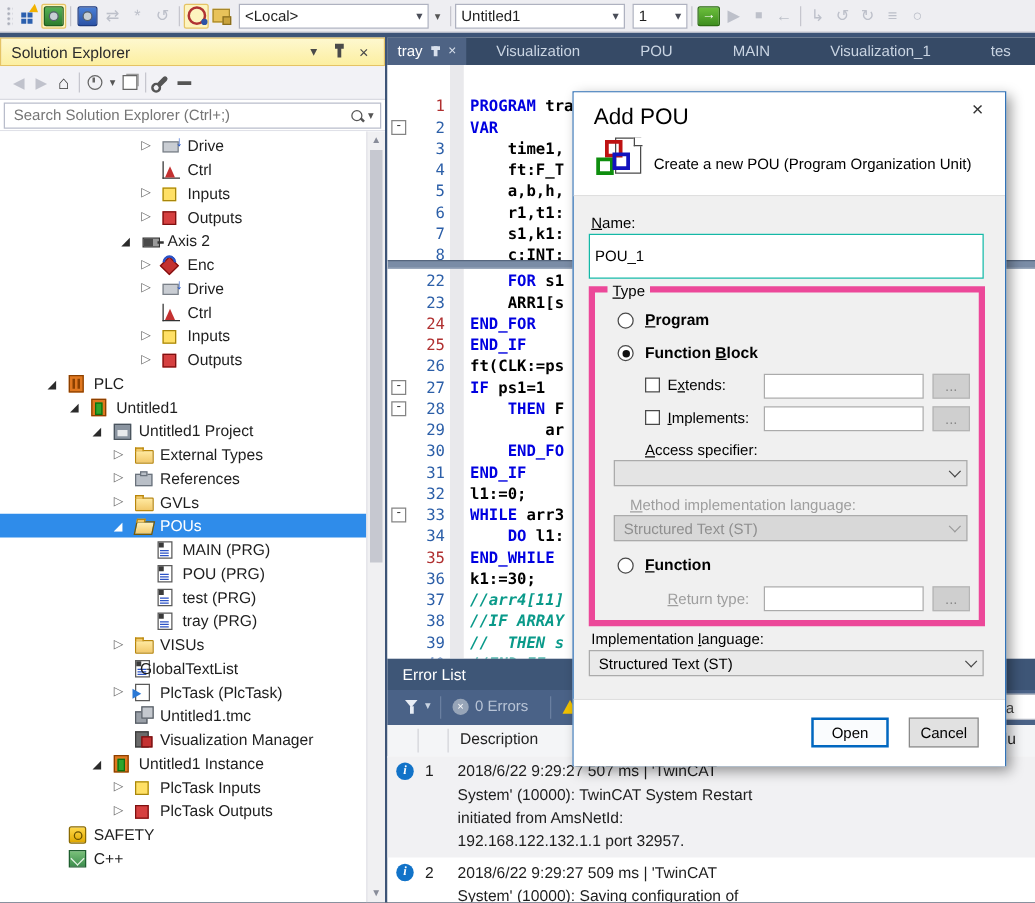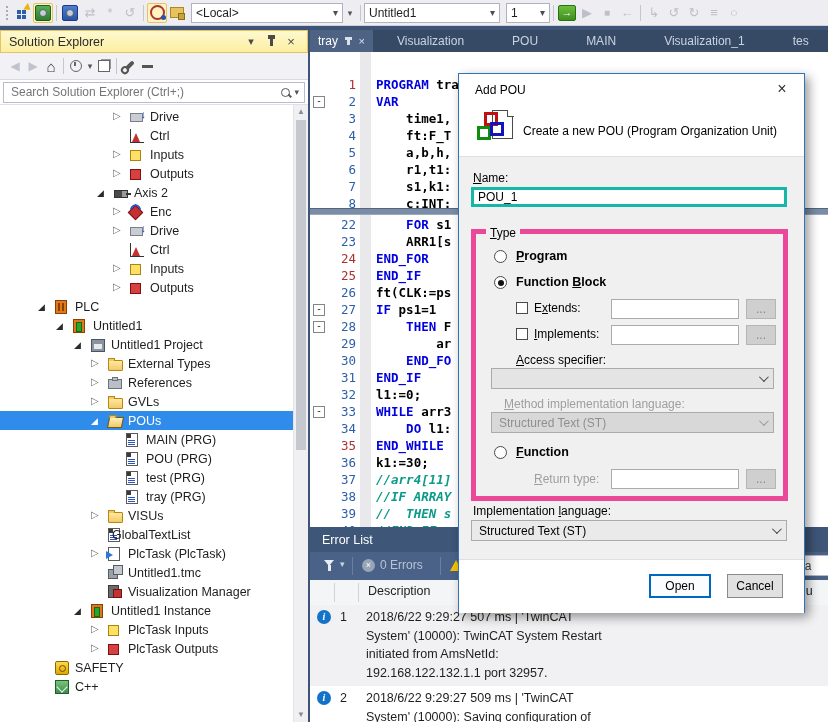--- a/index.html
+++ b/index.html
@@ -137,34 +137,34 @@
   .eh-sep{position:absolute;top:3px;width:1px;height:19px;background:#D2D3D9;}
   .eh-label{position:absolute;top:4px;}
   #errs-rows{position:absolute;left:0;top:78px;right:0;bottom:0;background:#FFF;overflow:hidden;font-size:12.5px;color:#1E1E1E;}
   .err-row{position:relative;padding:3px 8px 4px 56px;line-height:18.5px;}
   .err-row.alt{background:#F1F1F3;}
   .err-row .sev{position:absolute;left:7px;top:5px;width:14px;height:14px;border-radius:50%;background:#1273C8;color:#FFF;font-size:10px;font-weight:bold;font-style:italic;text-align:center;line-height:14px;font-family:"Liberation Serif",serif;}
   .err-row .no{position:absolute;left:30px;top:3px;}
   
   #dlg{position:absolute;left:458px;top:73px;width:345px;height:538px;background:#F0F0F0;border:1px solid #3273B8;box-shadow:4px 4px 10px rgba(0,0,0,.4);z-index:10;font-size:12px;color:#000;}
   #dlg-head{position:absolute;left:0;top:0;right:0;height:82px;background:#FFF;border-bottom:1px solid #DFDFDF;}
-  #dlg-title{position:absolute;left:16px;top:9px;font-size:12px;}
+  #dlg-title{position:absolute;left:16px;top:9px;font-size:18px;}
   #dlg-close{position:absolute;right:12px;top:6px;font-size:16px;color:#333;width:20px;text-align:center;}
   .pouic{position:absolute;left:18px;top:36px;width:36px;height:38px;}
   .pouic .doc{position:absolute;right:0;top:0;width:19px;height:27px;background:#FFF;border:1.5px solid #4A4A4A;}
   .pouic .doc::after{content:'';position:absolute;right:-1.5px;top:-1.5px;width:6px;height:6px;background:#FFF;border-left:1.5px solid #4A4A4A;border-bottom:1.5px solid #4A4A4A;}
   .pouic .sqr{position:absolute;left:7px;top:2px;width:8px;height:8px;border:3px solid #BE1212;}
   .pouic .sqg{position:absolute;left:0px;top:16px;width:8px;height:8px;border:3px solid #0E8E0E;}
   .pouic .sqb{position:absolute;left:13px;top:12px;width:8px;height:8px;border:3px solid #1212BE;}
   #dlg-sub{position:absolute;left:64px;top:50px;font-size:12px;}
   .mn{text-decoration:underline;}
   .dlbl{position:absolute;white-space:nowrap;}
   .gray{color:#9E9E9E;}
   .blbl{font-weight:bold;font-size:12.5px;}
-  #name-input{position:absolute;left:12px;top:113px;width:316px;height:20px;background:#FFF;border:3px solid #14b8a6;font-size:12px;font-family:"Liberation Sans",sans-serif;padding:0 4px;box-sizing:border-box;color:#000;}
+  #name-input{position:absolute;left:12px;top:113px;width:316px;height:36px;background:#FFF;border:1px solid #14b8a6;font-size:12px;font-family:"Liberation Sans",sans-serif;padding:0 4px;box-sizing:border-box;color:#000;}
   #grp{position:absolute;left:12px;top:155px;width:307px;height:262px;border:5px solid #ec4899;}
   #grp-label{position:absolute;left:10px;top:-8px;background:#F0F0F0;padding:0 4px;}
   .radio{position:absolute;width:13px;height:13px;border:1px solid #4A4A4A;border-radius:50%;background:#FFF;box-sizing:border-box;}
   .radio.sel::after{content:'';position:absolute;left:2.5px;top:2.5px;width:6px;height:6px;border-radius:50%;background:#111;}
   .cb{position:absolute;width:12px;height:12px;border:1px solid #4A4A4A;background:#FFF;box-sizing:border-box;}
   .dfield{position:absolute;height:20px;background:#FFF;border:1px solid #ABABAB;box-sizing:border-box;}
   .dbtn{position:absolute;width:30px;height:20px;background:#CFCFCF;border:1px solid #B5B5B5;color:#8A8A8A;text-align:center;line-height:18px;box-sizing:border-box;}
   .dcombo{position:absolute;height:21px;border:1px solid #ABABAB;display:flex;align-items:center;padding:0 7px;box-sizing:border-box;gap:28px;}
   .dcombo .chev{margin-left:auto;width:6px;height:6px;border-right:1.5px solid #444;border-bottom:1.5px solid #444;transform:rotate(45deg) translateY(-2px);}
   .dcombo.en{background:#E4E4E4;}

